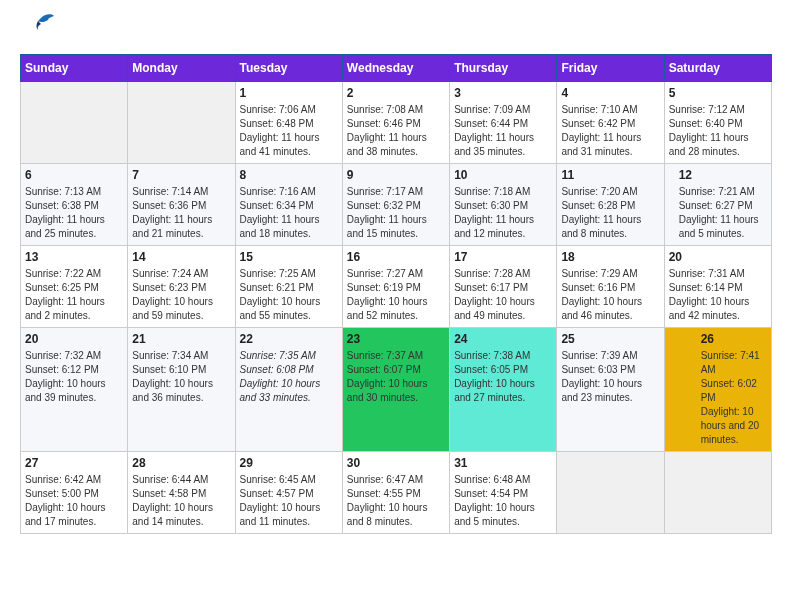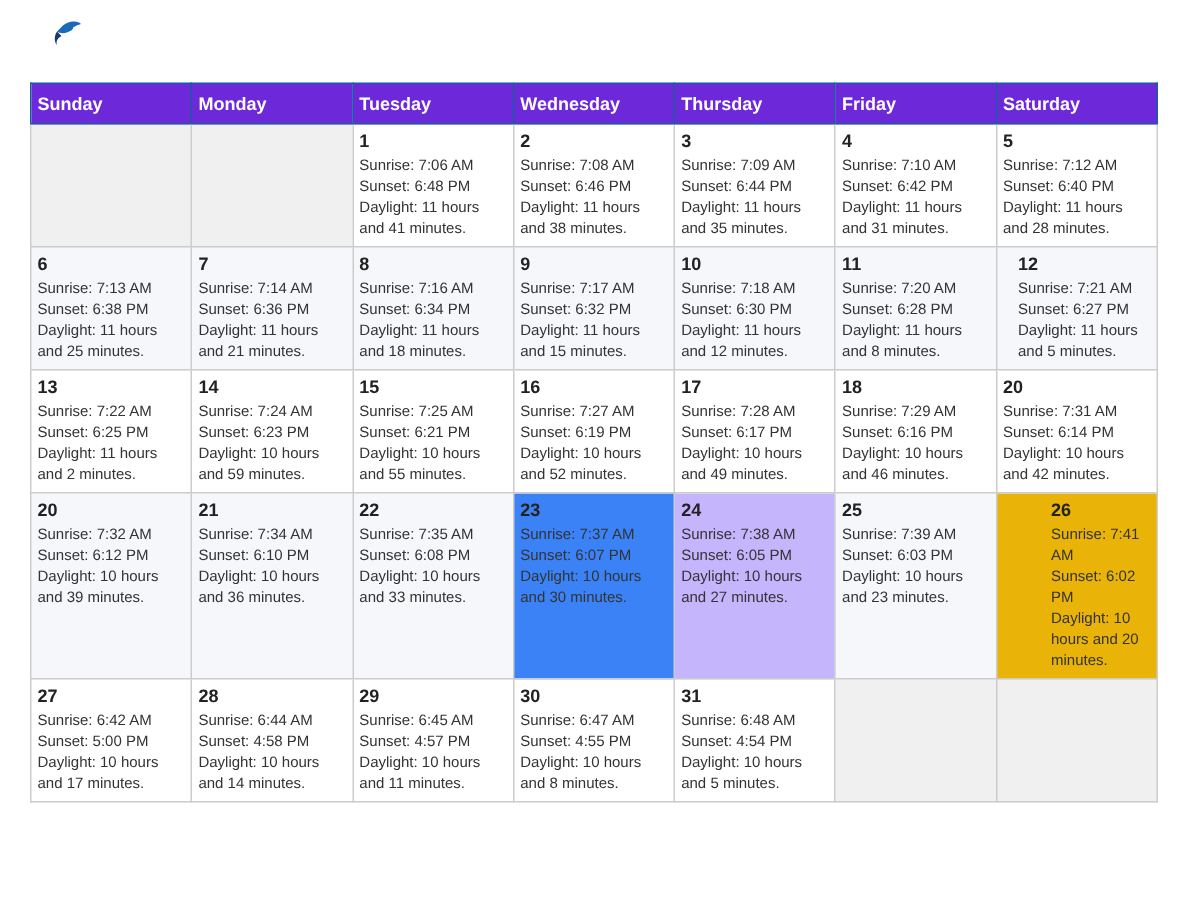--- a/index.html
+++ b/index.html
@@ -246,31 +246,31 @@
 Daylight: 10 hours and 39 minutes.</div>
         </td>
         <td style="background: rgb(245, 247, 250);">
           <div class="day-number">21</div>
           <div class="day-info" style="white-space: pre-line;">Sunrise: 7:34 AM
 Sunset: 6:10 PM
 Daylight: 10 hours and 36 minutes.</div>
         </td>
         <td style="background: rgb(245, 247, 250);">
           <div class="day-number">22</div>
-          <div class="day-info" style="white-space: pre-line;">Sunrise: 7:35 AM
+          <div class="day-info" style="white-space: pre-line; font-style: italic;">Sunrise: 7:35 AM
 Sunset: 6:08 PM
 Daylight: 10 hours and 33 minutes.</div>
         </td>
-        <td style="background: #3b82f6;">
+        <td style="background: #22c55e;">
           <div class="day-number">23</div>
           <div class="day-info" style="white-space: pre-line;">Sunrise: 7:37 AM
 Sunset: 6:07 PM
 Daylight: 10 hours and 30 minutes.</div>
         </td>
-        <td style="background: #c4b5fd;">
+        <td style="background: #5eead4;">
           <div class="day-number">24</div>
           <div class="day-info" style="white-space: pre-line;">Sunrise: 7:38 AM
 Sunset: 6:05 PM
 Daylight: 10 hours and 27 minutes.</div>
         </td>
         <td style="background: rgb(245, 247, 250);">
           <div class="day-number">25</div>
           <div class="day-info" style="white-space: pre-line;">Sunrise: 7:39 AM
 Sunset: 6:03 PM
 Daylight: 10 hours and 23 minutes.</div>

